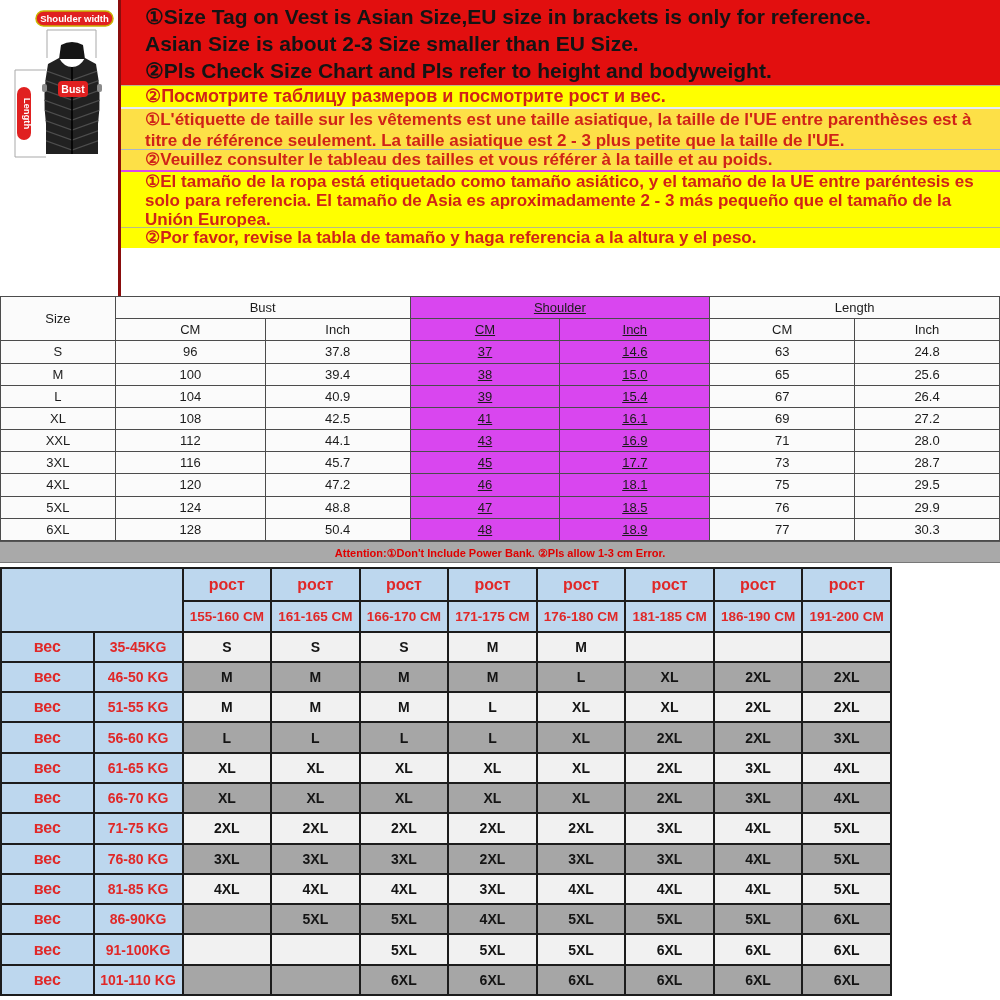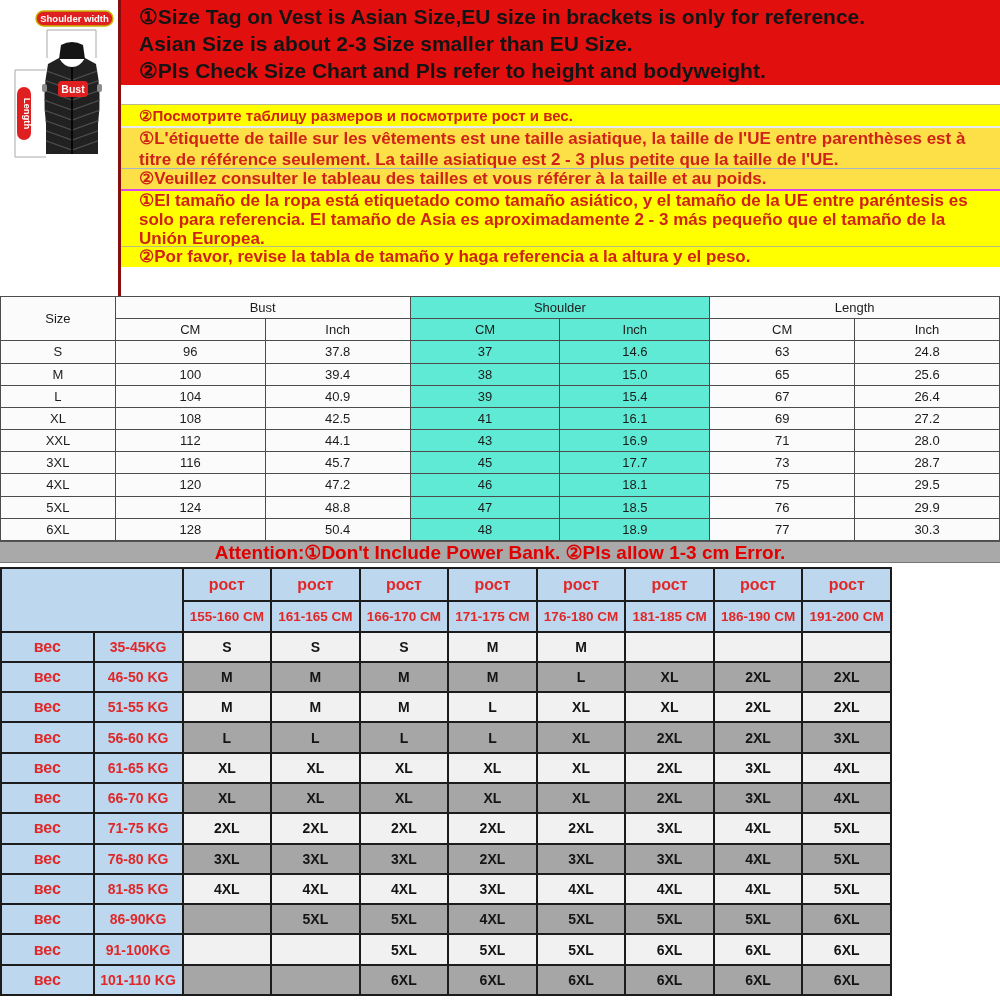--- a/index.html
+++ b/index.html
@@ -5,42 +5,42 @@
   html,body{margin:0;padding:0;background:#fff;}
   .page{position:relative;width:1000px;height:1000px;background:#fff;overflow:hidden;
         font-family:"Liberation Sans", sans-serif;}
 
   
   .vest-panel{position:absolute;left:0;top:0;width:118px;height:296px;background:#fff;}
 
   
   .banners{position:absolute;left:118px;top:0;width:882px;height:296px;
            border-left:3px solid #8a0d0d;box-sizing:border-box;}
-  .sec{box-sizing:border-box;padding:0 18px;overflow:hidden;}
+  .sec{box-sizing:border-box;padding:0 24px;overflow:hidden;}
   .sec-en{height:85px;background:#e20f0f;color:#141414;padding-top:3px;}
   .en-line{font-size:21px;font-weight:bold;line-height:27px;white-space:nowrap;}
   .yellow-bg{background:#ffff00;color:#d02318;font-weight:bold;}
   .blue-bg{background:#fde047;color:#d02318;font-weight:bold;}
   .ru1{height:48px;font-size:18px;line-height:23px;border-top:2px solid #efe9c8;}
-  .ru2{height:22px;font-size:15px;line-height:21px;border-top:1px solid #b9b98a;margin-top:19px;}
+  .ru2{height:22px;font-size:18px;line-height:21px;border-top:1px solid #b9b98a;}
   .fr1{height:42px;font-size:17px;line-height:21px;border-top:2px solid #e7ecf4;}
   .fr2{height:21px;font-size:17px;line-height:20px;border-top:1px solid #a8b6cc;}
   .es1{height:57px;font-size:17px;line-height:19px;border-top:2px solid #d946ef;}
   .es2{height:21px;font-size:17px;line-height:20px;border-top:1px solid #b9b98a;}
 
   
   .size-table{position:absolute;left:0;top:296px;width:1000px;height:245px;
               border-collapse:collapse;table-layout:fixed;font-size:13px;color:#1c1c1c;}
   .size-table td{border:1px solid #4c4c4c;text-align:center;background:#fbfbfb;padding:0;}
-  .size-table td.shade{background:#5eead4;}
+  .size-table td.shade{background:#d946ef;text-decoration:underline;}
   .size-table tr{height:22px;}
 
   
   .attention{position:absolute;left:0;top:541px;width:1000px;height:22px;background:#a9a9a9;
-             color:#e00000;font-weight:bold;font-size:19px;text-align:center;line-height:22px;
+             color:#e00000;font-weight:bold;font-size:11px;text-align:center;line-height:22px;
              border-top:1px solid #555;border-bottom:1px solid #777;box-sizing:border-box;}
 
   
   .fit-table{position:absolute;left:0;top:567px;width:892px;height:429px;
              border-collapse:collapse;table-layout:fixed;font-weight:bold;}
   .fit-table td{border:2px solid #1c1c1c;text-align:center;padding:0;}
   .fit-table tr{height:30px;}
   .fit-table tr.hrow{height:33px;}
   td.blue{background:#bdd7ee;color:#e02828;}
   td.hdr{font-size:16px;}

